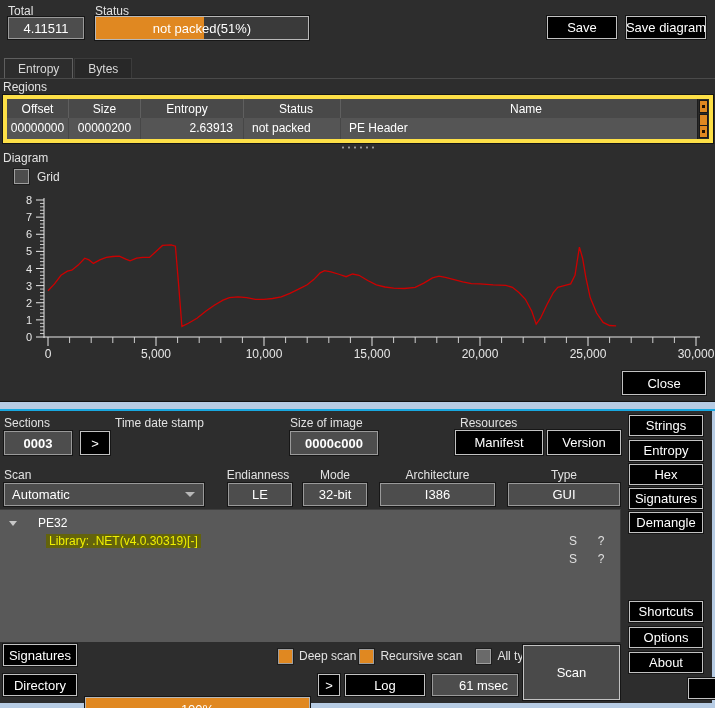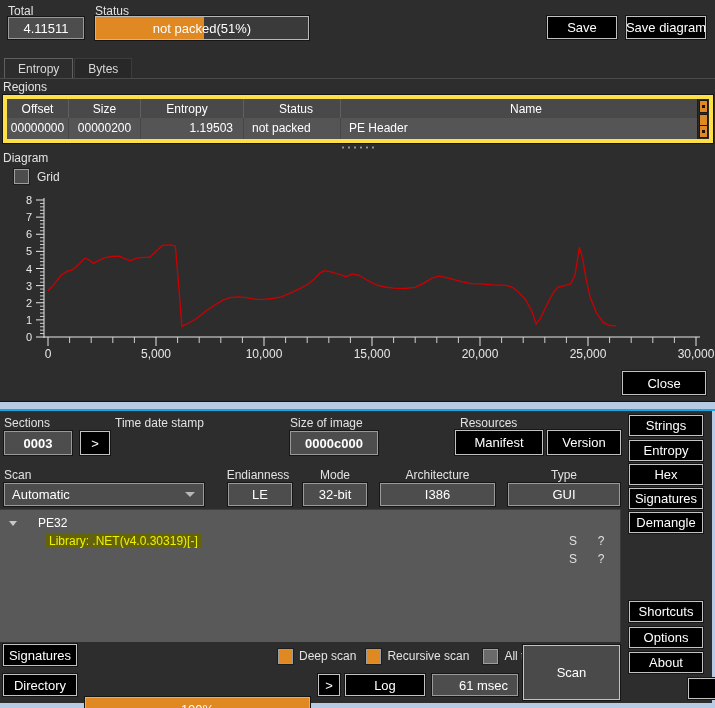--- a/index.html
+++ b/index.html
@@ -101,21 +101,21 @@
         <div class="trow head">
           <div class="tcell c0">Offset</div>
           <div class="tcell c1">Size</div>
           <div class="tcell c2">Entropy</div>
           <div class="tcell c3">Status</div>
           <div class="tcell c4">Name</div>
         </div>
         <div class="trow">
           <div class="tcell c0">00000000</div>
           <div class="tcell c1">00000200</div>
-          <div class="tcell c2">1.19503</div>
+          <div class="tcell c2">2.63913</div>
           <div class="tcell c3">not packed</div>
           <div class="tcell c4">PE Header</div>
         </div>
         <div class="trow">
           <div class="tcell c0">00000200</div>
           <div class="tcell c1">00001000</div>
           <div class="tcell c2">5.25586</div>
           <div class="tcell c3">not packed</div>
           <div class="tcell c4">Section(0)['.text']</div>
         </div>
@@ -284,21 +284,21 @@
       <span class="tri"></span>
       <span>PE32</span>
     </div>
   <div class="trowi t-item"><span class="hl">Library: .NET(v4.0.30319)[-]</span><span class="scol">S</span><span class="qcol">?</span></div>
       <div class="trowi t-item"><span class="scol">S</span><span class="qcol">?</span></div>
     </div>
 
   <div class="abs btn" style="left:3px; top:644px; width:74px; height:22px;">Signatures</div>
 
   <div class="abs" style="left:278px; top:646px; width:242px; height:20px; display:flex; align-items:center;" id="cbrow">
-      <div style="display: flex; align-items: center; gap: 6px; margin-right: 10px;">
+      <div style="display: flex; align-items: center; gap: 6px; margin-right: 3px;">
         <div class="cbx on"></div>
         <span class="lbl">Deep scan</span>
       </div>
       <div style="display: flex; align-items: center; gap: 6px; margin-right: 14px;">
         <div class="cbx on"></div>
         <span class="lbl">Recursive scan</span>
       </div>
       <div style="display: flex; align-items: center; gap: 6px; margin-right: 14px;">
         <div class="cbx off2"></div>
         <span class="lbl">All types</span>

